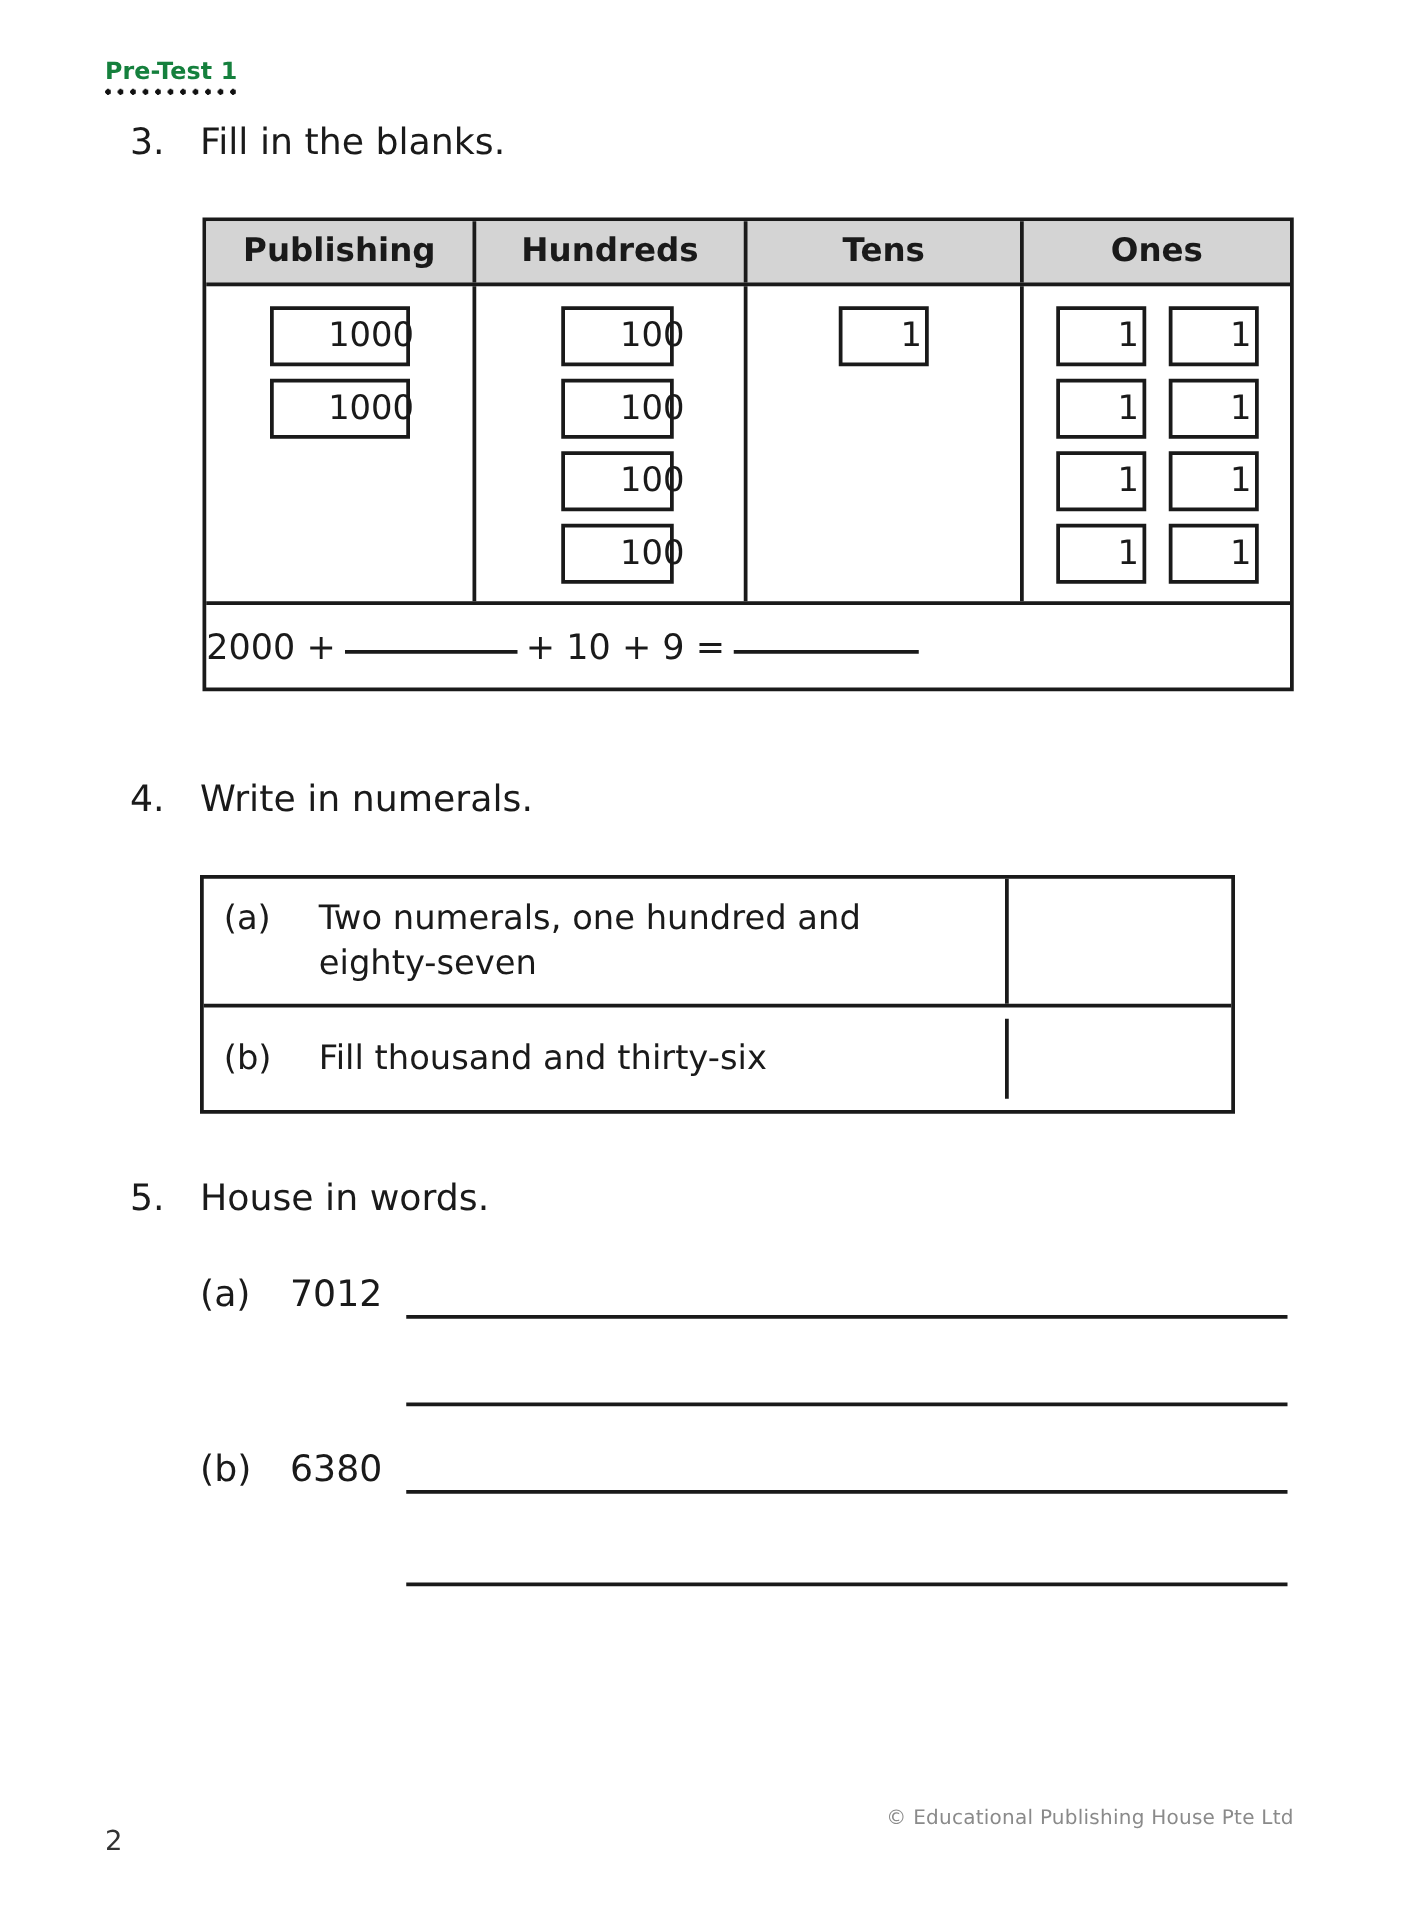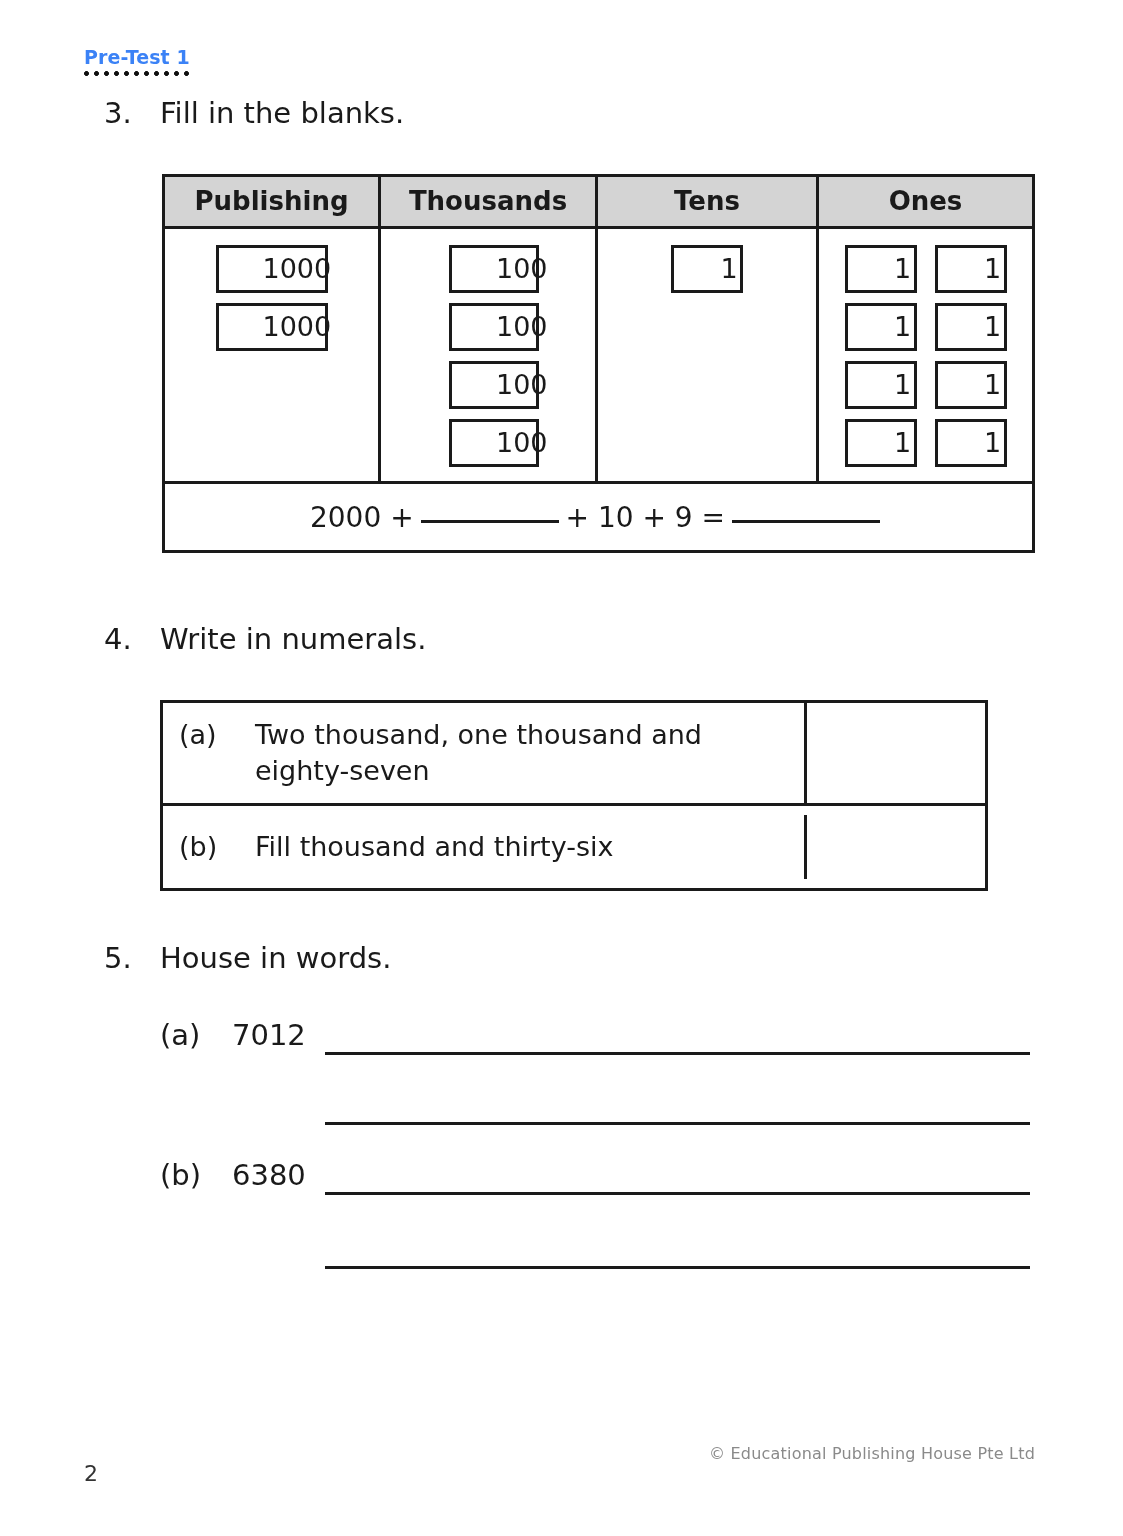--- a/index.html
+++ b/index.html
@@ -19,21 +19,21 @@
   
   #running-head {
     position: absolute;
     left: 84px;
     top: 48px;
   }
   #running-head .rh-text {
     font-size: 19px;
     font-weight: bold;
     letter-spacing: 0.1px;
-    color: #3b82f6;
+    color: #15803d;
     line-height: 1;
     display: block;
   }
   #running-head .rh-dots {
     display: block;
     margin-top: 4px;
     width: 108px;
     height: 5px;
     background-image: radial-gradient(circle at 2.5px 2.5px, #111 2.2px, rgba(0,0,0,0) 2.4px);
     background-size: 10px 5px;
@@ -123,21 +123,20 @@
 
   .col-th .chip, .col-te .chip { margin-left: auto; margin-right: auto; }
   .col-th, .col-te { display: block; }
   .col-th .chip, .col-te .chip { display: block; }
 
   #pv-eq-row {
     border-top: 3px solid #1a1a1a;
     height: 66px;
     display: flex;
     align-items: center;
-    justify-content: center;
   }
   #pv-eq-row .eq-line {
     font-size: 28px;
     display: flex;
     align-items: baseline;
     white-space: nowrap;
   }
   .blank-rule {
     display: inline-block;
     border-bottom: 3px solid #1a1a1a;
@@ -237,21 +236,21 @@
 
 <div class="question" id="q3">
   <span class="q-num">3.</span>
   <span class="q-text">Fill in the blanks.</span>
 </div>
 
 <div id="pv-table">
 
   <div id="pv-head">
     <div class="pv-hcell col-th">Publishing</div>
-    <div class="pv-hcell col-hu">Thousands</div>
+    <div class="pv-hcell col-hu">Hundreds</div>
     <div class="pv-hcell col-te">Tens</div>
     <div class="pv-hcell col-on">Ones</div>
   </div>
 
   <div id="pv-body">
 
     <div class="pv-col col-th">
       <div class="chip chip-1000">1000</div>
       <div class="chip chip-1000">1000</div>
     </div>
@@ -295,21 +294,21 @@
   <span class="q-num">4.</span>
   <span class="q-text">Write in numerals.</span>
 </div>
 
 <div id="num-table">
 
   <div class="nt-row row-a">
     <div class="nt-qcell">
       <span class="nt-label">(a)</span>
       <span class="nt-words">
-        <span>Two thousand, one thousand and</span><br>
+        <span>Two numerals, one hundred and</span><br>
         <span>eighty-seven</span>
       </span>
     </div>
     <div class="nt-answer"></div>
   </div>
 
   <div class="nt-row row-b">
     <div class="nt-qcell">
       <span class="nt-label">(b)</span>
       <span class="nt-words">Fill thousand and thirty-six</span>

